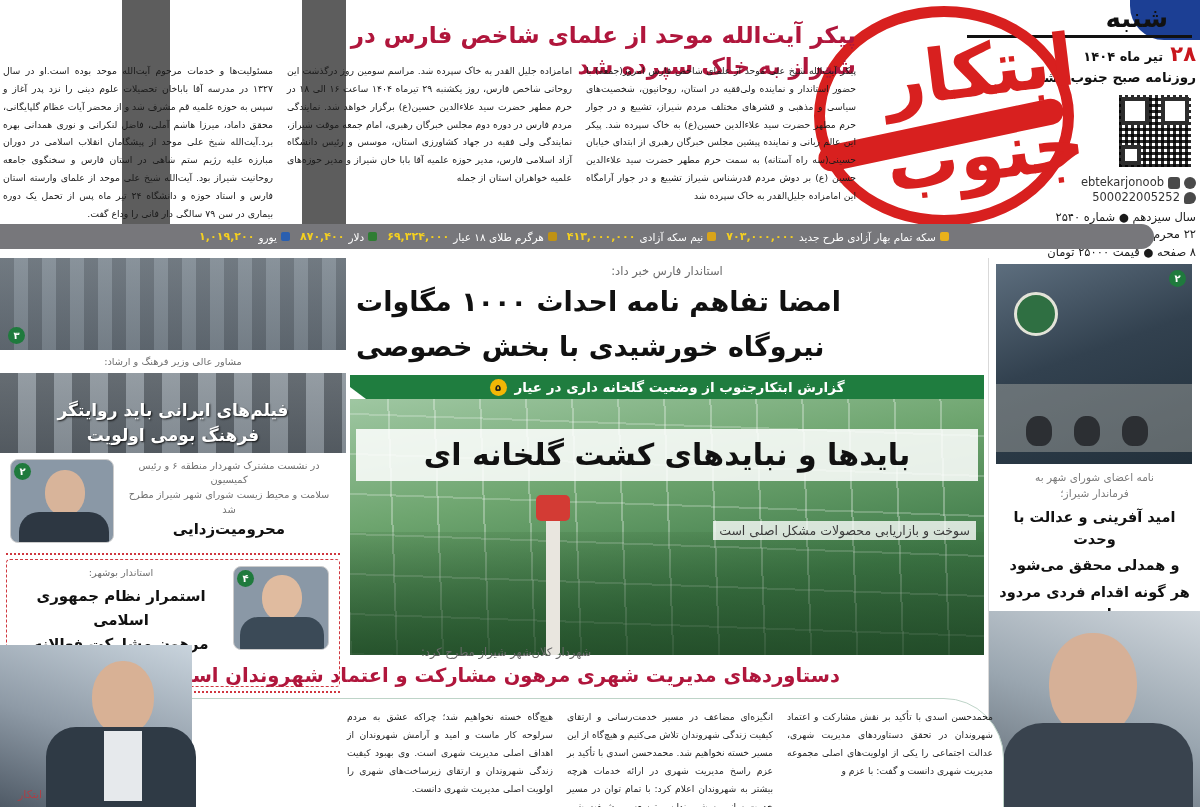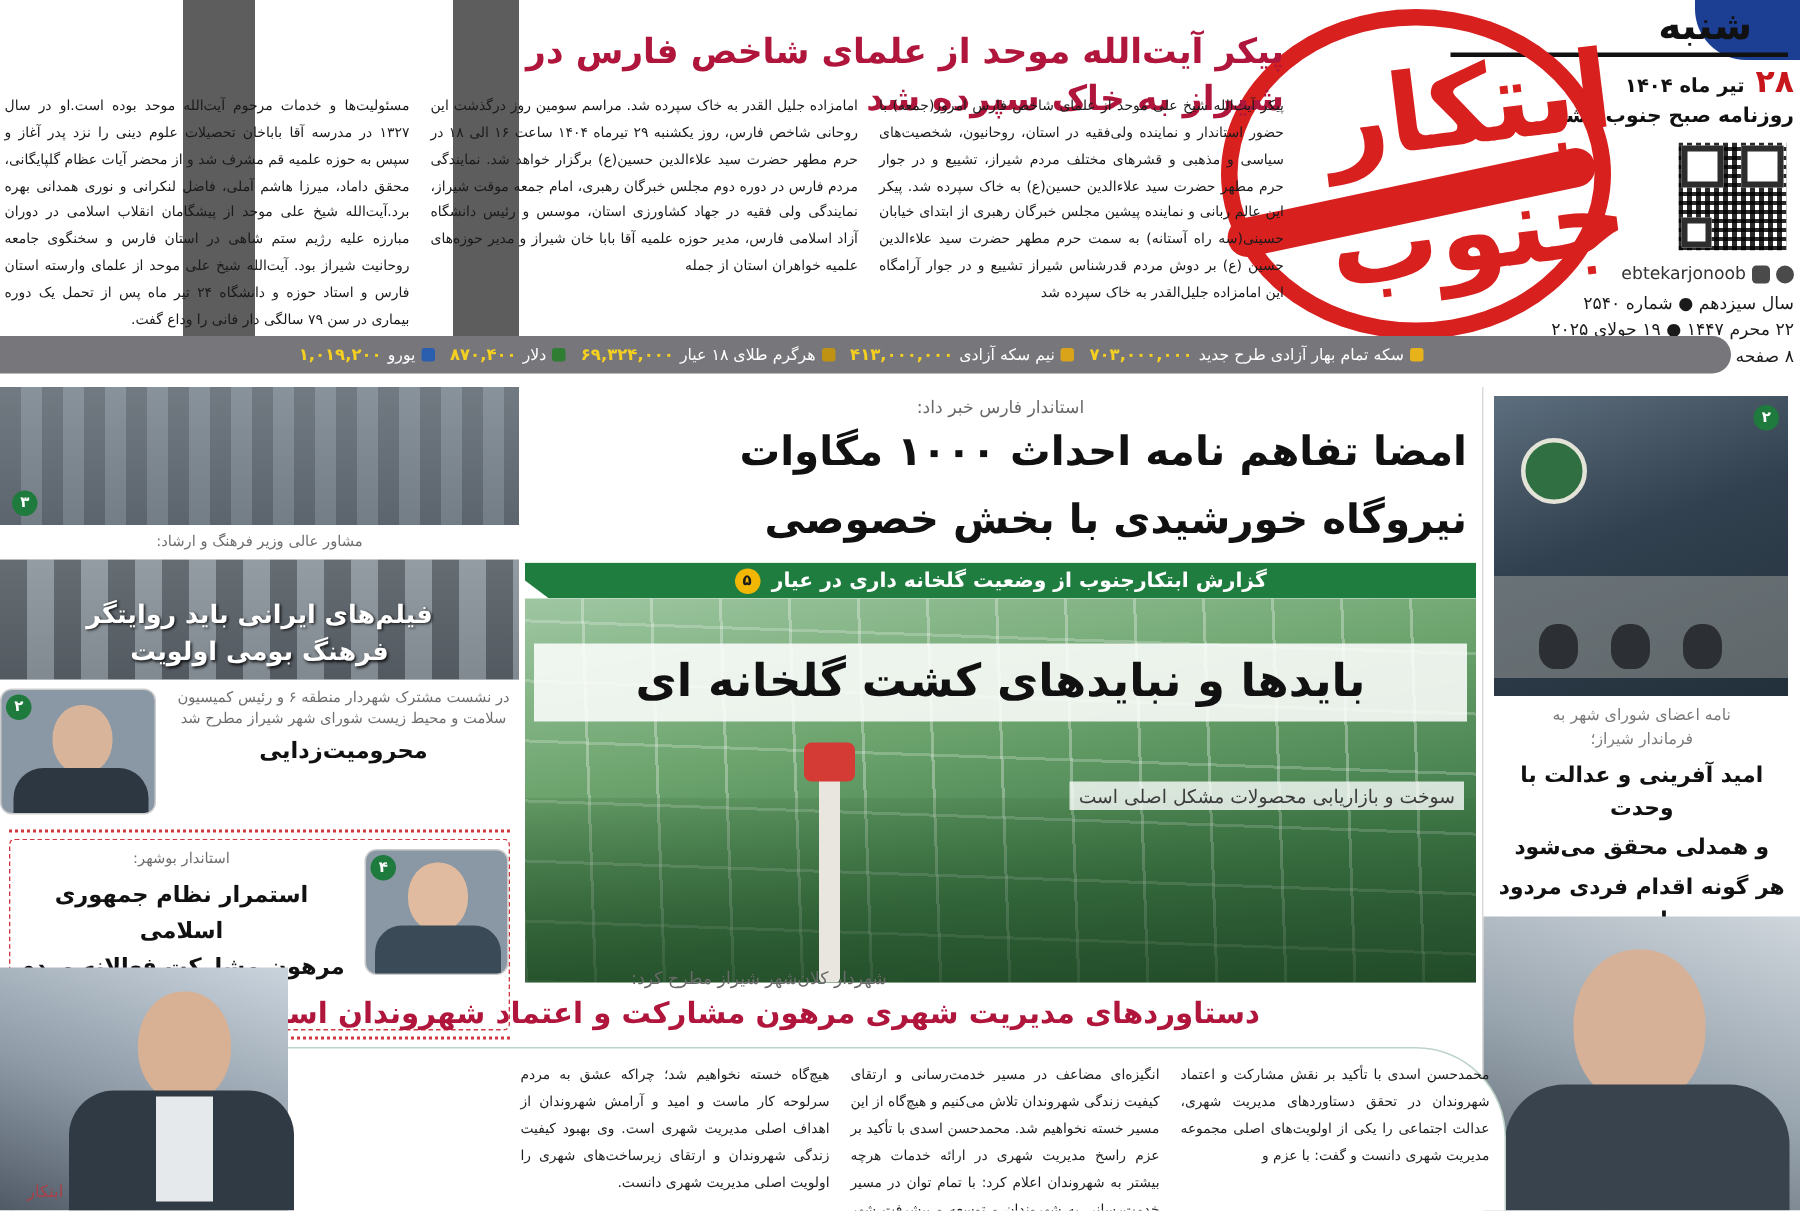--- a/index.html
+++ b/index.html
@@ -126,30 +126,30 @@
                    background: linear-gradient(180deg,#9fa6ab,#6f767c); }
   .lc-overlay-title {
     position: absolute; left: 0; right: 0; bottom: 4px;
     direction: rtl; text-align: center; color: #fff; font-weight: bold; font-size: 17px;
     line-height: 1.5; text-shadow: 1px 1px 2px rgba(0,0,0,.85);
   }
   .badge {
     width: 17px; height: 17px; border-radius: 50%; background: #1f7a3d; color: #fff;
     font-size: 10px; font-weight: bold; display: flex; align-items: center; justify-content: center;
   }
-  .lc-item { position: relative; direction: rtl; padding: 6px 0; }
+  .lc-item { position: relative; direction: rtl; padding: 6px 10px; }
   .lc-kicker { font-size: 9.8px; color: #6f6f6f; line-height: 1.5; text-align: center; }
   .lc-title { font-size: 15px; font-weight: bold; color: #111; line-height: 1.6; text-align: center; }
   .dashed-box { border: 1px dashed #d0373f; border-radius: 4px; }
   .thumb { border-radius: 8px; border: 1px solid #ccc; overflow: hidden; background:#8a98a6; }
 
   
   .center-col { position: absolute; left: 346px; top: 0; width: 642px; height: 549px; }
   .cc-kicker { direction: rtl; text-align: center; font-size: 11.5px; color: #6a6a6a; padding-top: 6px; }
-  .cc-headline { direction: rtl; text-align: right; font-size: 27px; font-weight: bold;
+  .cc-headline { direction: rtl; text-align: left; font-size: 27px; font-weight: bold;
                  color: #111; line-height: 1.5; padding: 4px 10px 0 10px; }
   .green-banner {
     position: relative; margin: 8px 4px 0 4px; height: 24px; background: #1f7d3f;
     display: flex; align-items: center; justify-content: center; gap: 8px;
     direction: rtl; color: #fff; font-weight: bold; font-size: 13.5px;
     clip-path: polygon(0 0, 100% 0, 100% 100%, 16px 100%, 0 50%);
   }
   .green-banner .badge { background: #f2b705; color: #1a1a1a; }
   .cc-photo { position: relative; margin: 0 4px; height: 256px; overflow: hidden;
               background: linear-gradient(170deg,#9fc7a2,#6ea56f 35%,#3f7a49 70%,#2e5c39); }
@@ -210,20 +210,24 @@
       <div class="qr">
           <span class="qr-b"></span>
         </div>
 
       <div class="social">
         <div class="row">
           <span>ebtekarjonoob</span>
           <span class="sicon"></span>
           <span class="sicon tg"></span>
         </div>
+        <div class="row">
+          <span>500022005252</span>
+          <span class="sicon wa"></span>
+        </div>
       </div>
 
       <div class="meta">
         <div>سال سیزدهم ● شماره ۲۵۴۰</div>
         <div>۲۲ محرم ۱۴۴۷ ● ۱۹ جولای ۲۰۲۵</div>
         <div>۸ صفحه ● قیمت ۲۵۰۰۰ تومان</div>
       </div>
     </div>
 
     <div class="logo-wrap">

